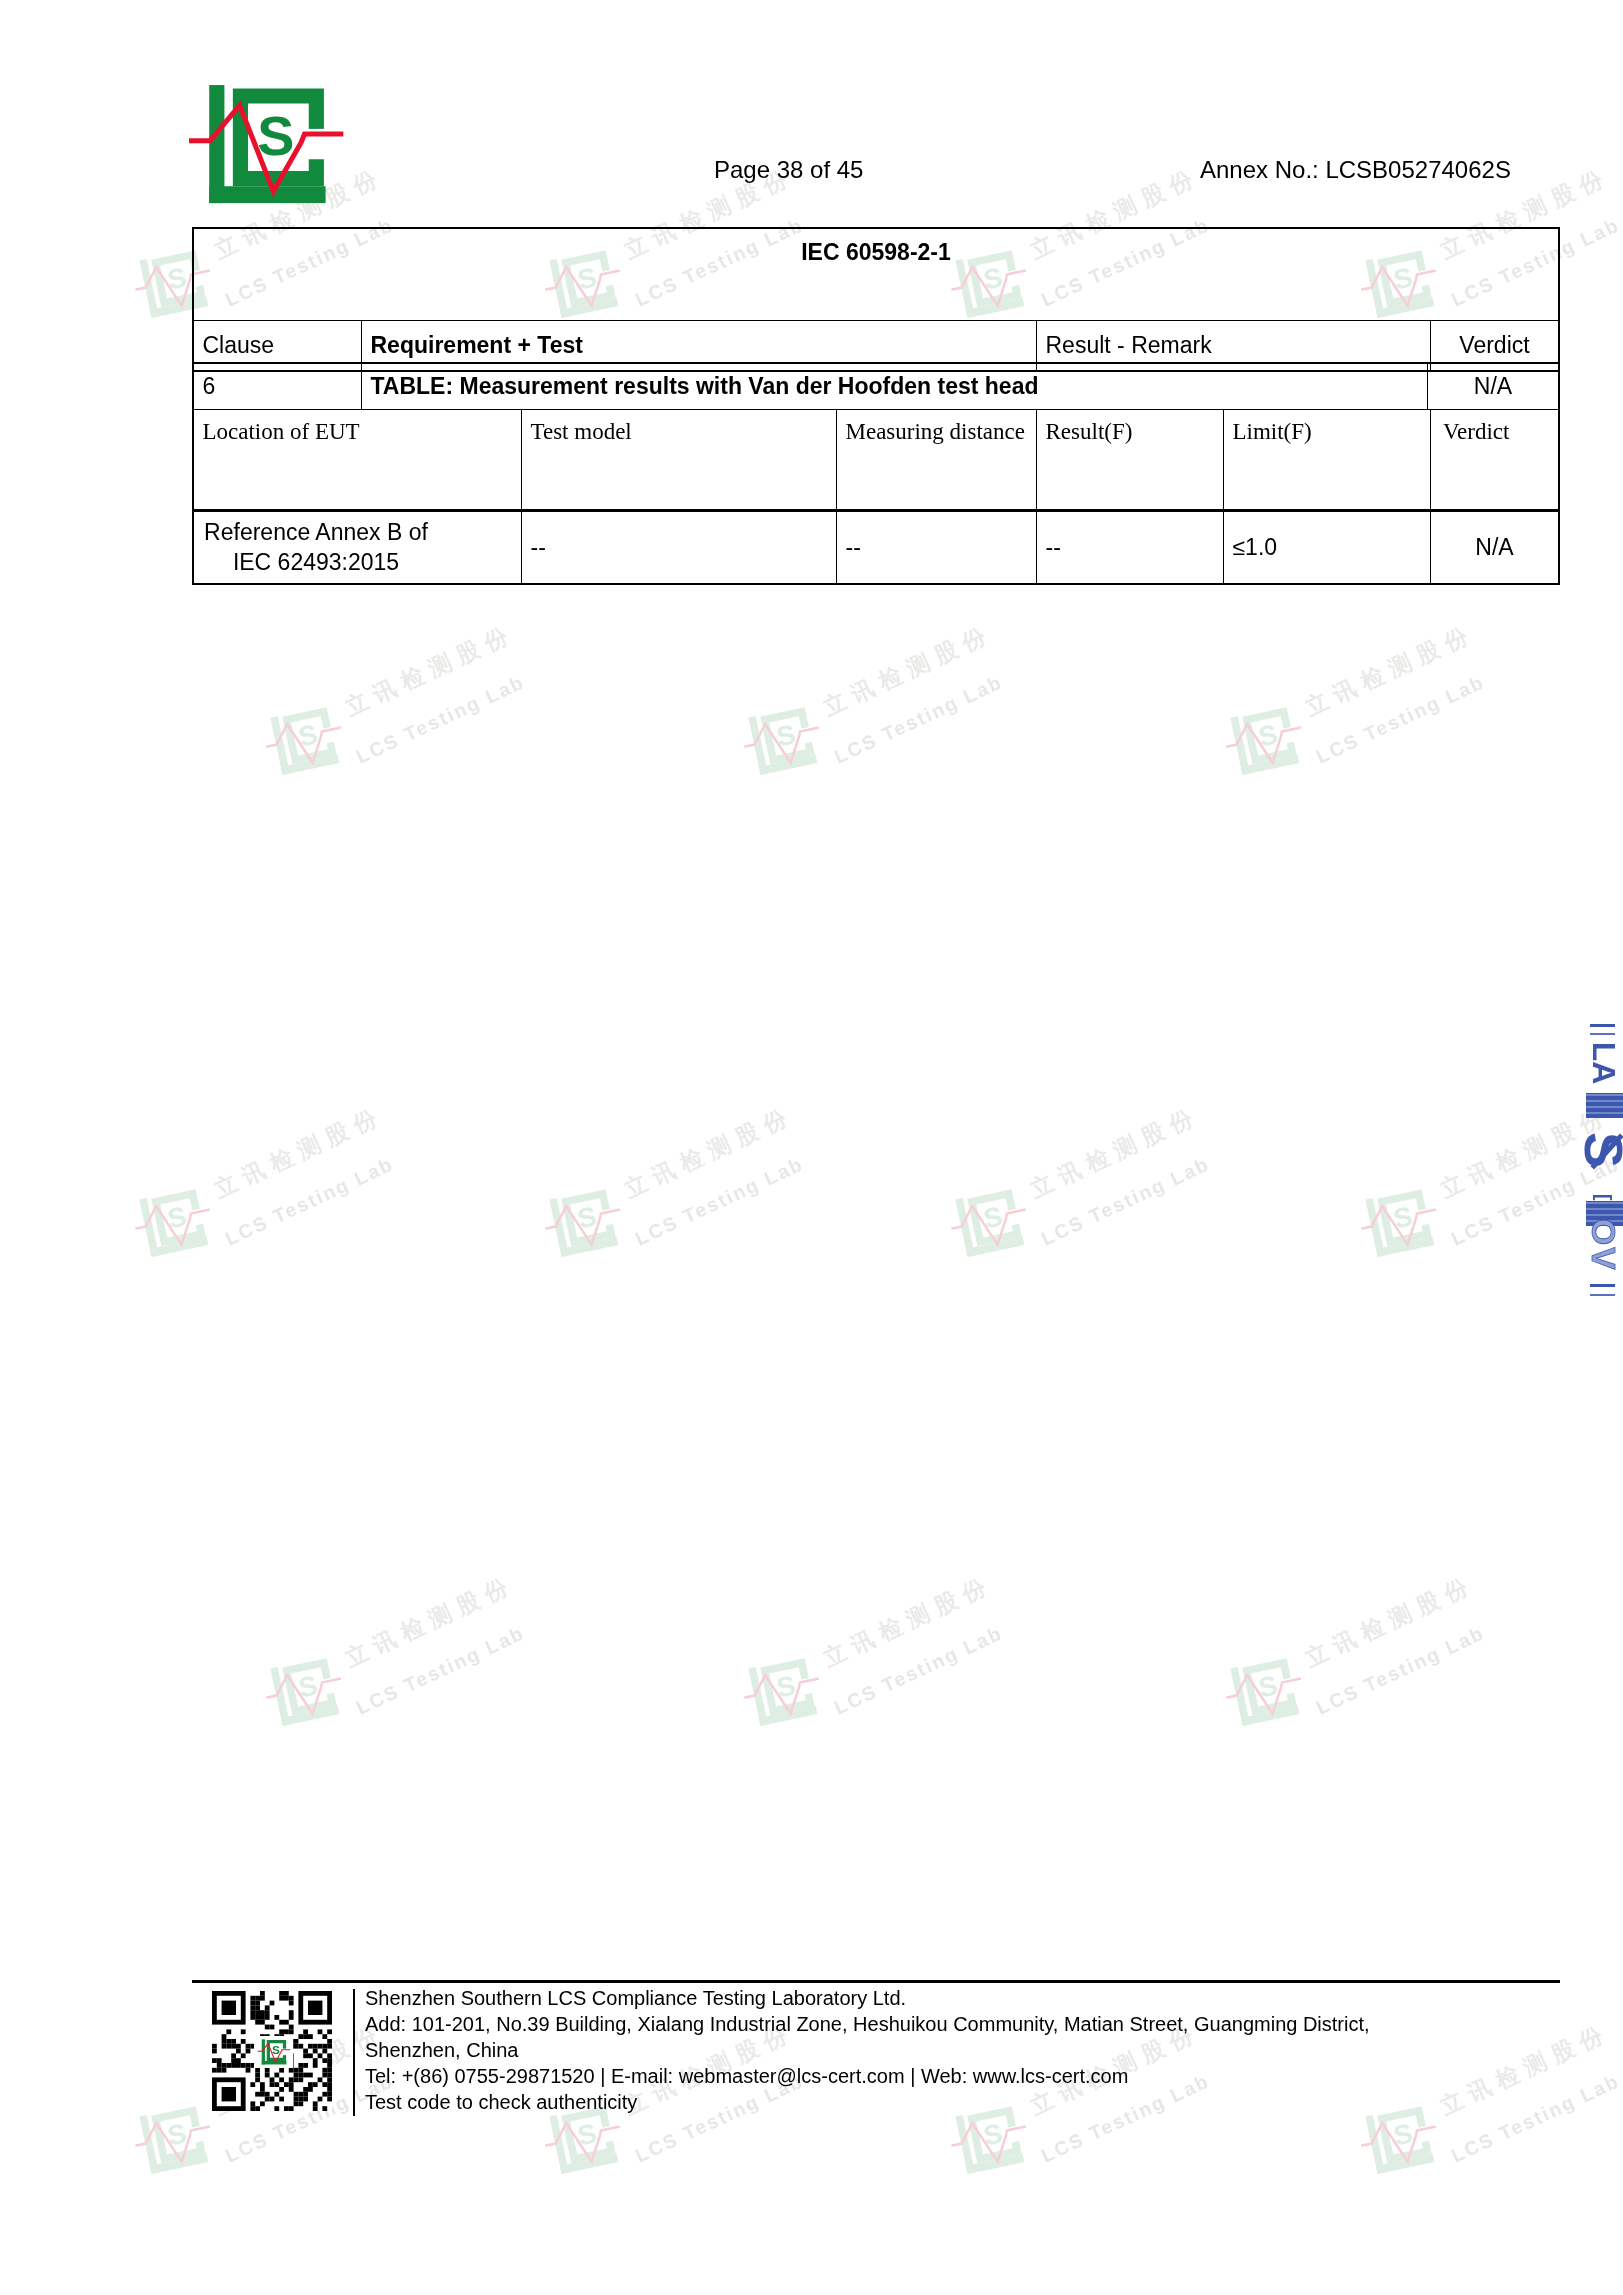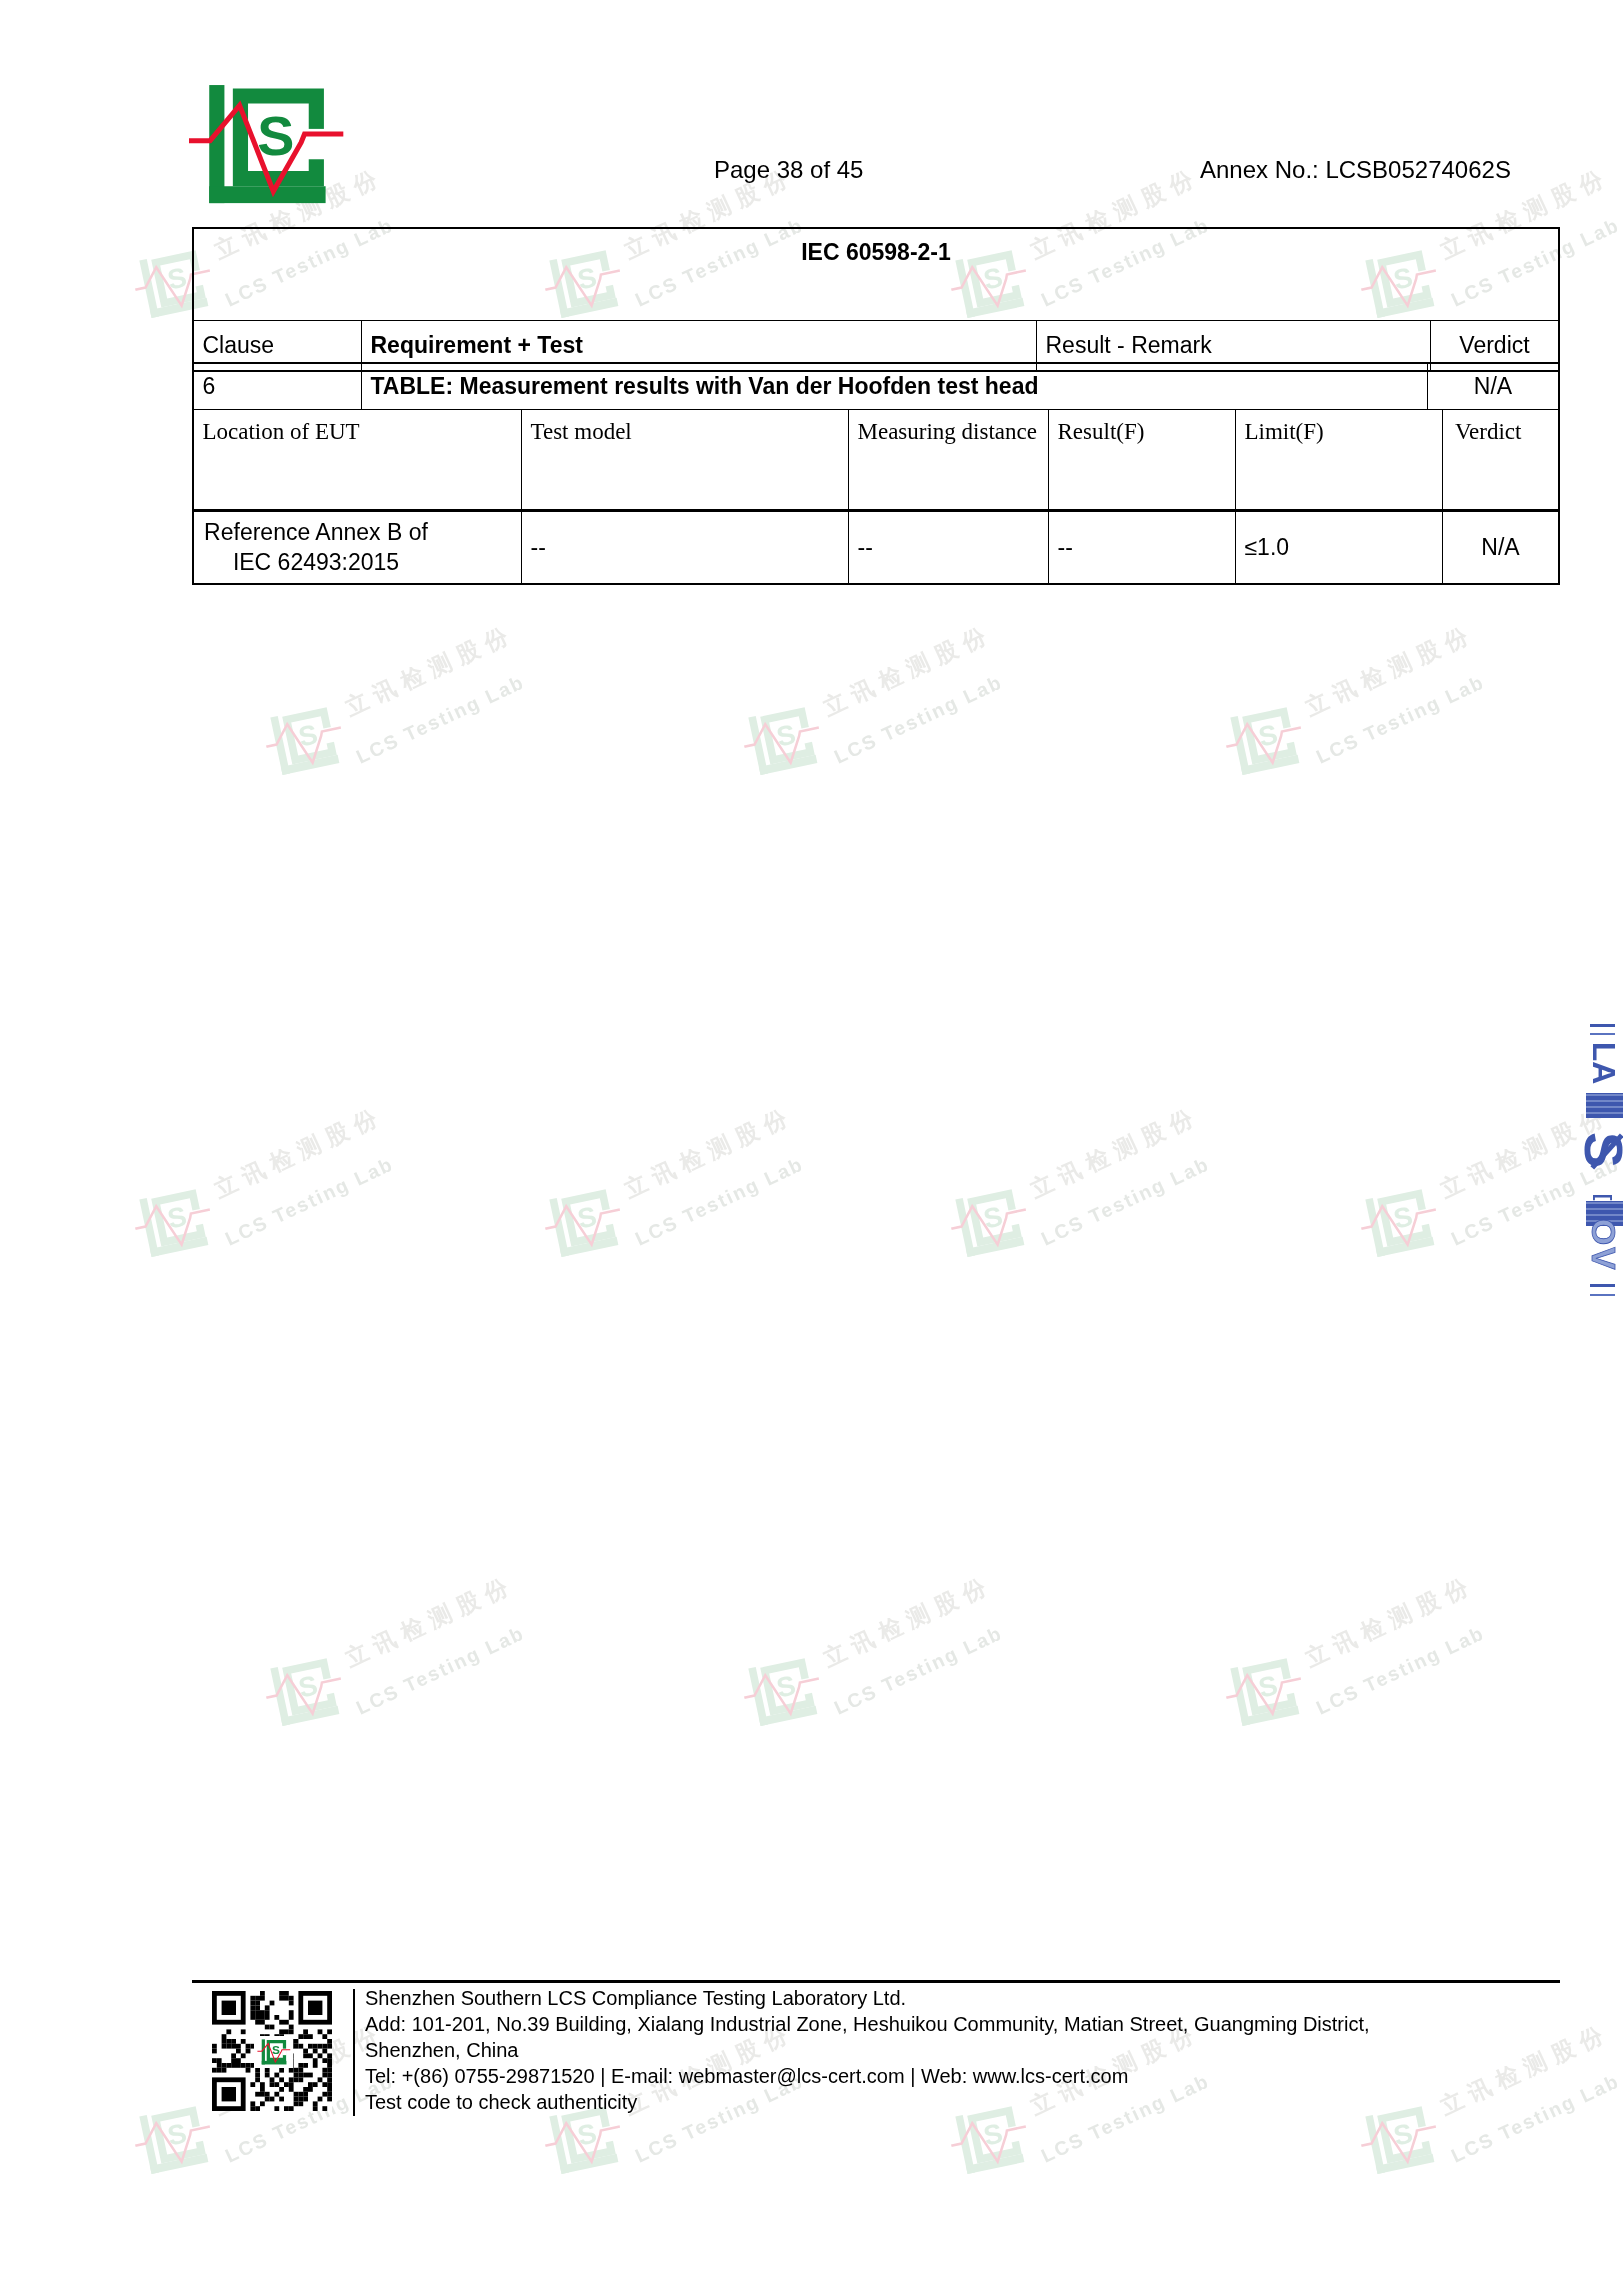--- a/index.html
+++ b/index.html
@@ -32,21 +32,21 @@
   .cell.grow{flex:1 1 auto;}
   .cell.ctr{justify-content:center;text-align:center;}
   .cell.top{align-items:flex-start;padding-top:9.3px;}
   .bold{font-weight:bold;}
   #t1-title-row{height:47px;}
   #t1-head-row{height:50px;border-top:1.7px solid #000;margin-top:44px;}
   #t2-title-row{height:45px;}
   #t2-head-row{height:103px;border-top:1.7px solid #000;border-bottom:3.4px solid #000;font-family:Liberation Serif, serif;}
   #t2-data-row{height:71px;}
   .w197{flex:0 0 167px;} .w798{flex:0 0 675px;font-weight:bold;} .w466{flex:0 0 394px;}
-  .w387{flex:0 0 327px;} .w372{flex:0 0 315px;} .w236{flex:0 0 200px;margin-left:12px;}
+  .w387{flex:0 0 327px;} .w372{flex:0 0 315px;} .w236{flex:0 0 200px;}
   .w221{flex:0 0 187px;} .w245{flex:0 0 207px;}
   .wrap-260{display:inline-block;width:227px;line-height:1.28;text-align:center;}
   
   #stamp{position:absolute;left:1583px;top:1015px;width:42px;height:283px;color:#3e57ae;z-index:3;}
   .st-eq{position:absolute;left:6.8px;width:25px;height:6.8px;border-top:3.4px solid #3e57ae;border-bottom:2.5px solid #5a73c0;}
   .st-eq1{top:8.5px;} .st-eq2{top:269px;}
   .st-txt{position:absolute;left:50%;transform:translateX(-50%) rotate(90deg);font-weight:bold;line-height:1;white-space:nowrap;}
   .st-la{top:32px;font-size:32px;}
   .st-s{top:108px;font-size:54px;}
   .st-br{top:172px;font-size:20px;font-weight:bold;}

